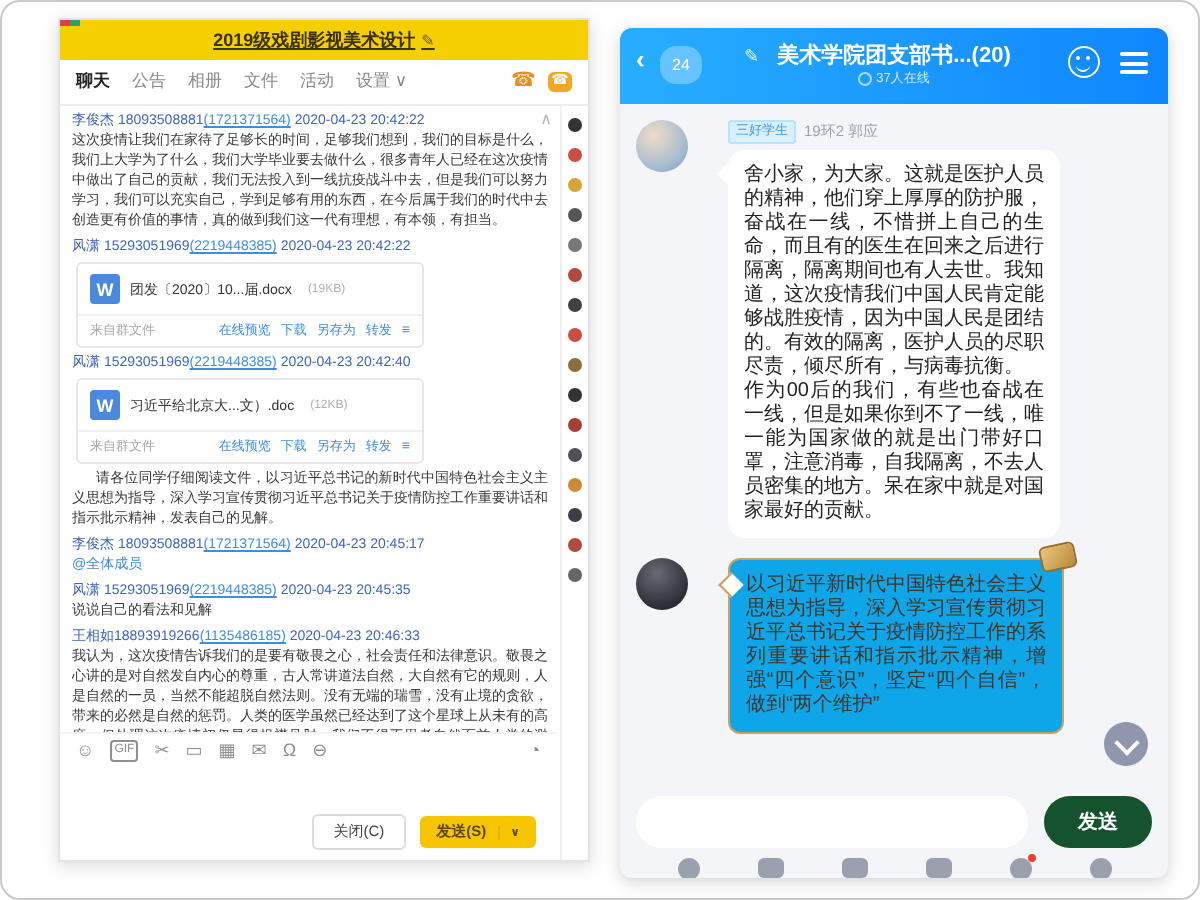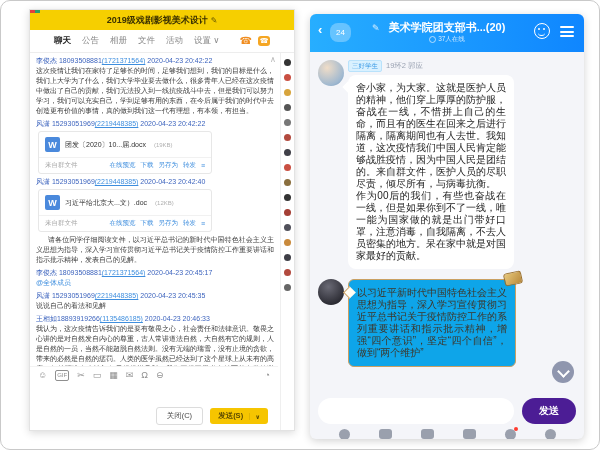--- a/index.html
+++ b/index.html
@@ -3,27 +3,27 @@
 <meta charset="utf-8">
 <style>
   html,body{margin:0;padding:0;background:#fff;width:600px;height:450px;overflow:hidden;
     font-family:"Liberation Sans","DejaVu Sans",sans-serif;}
   .canvas{position:absolute;inset:0;width:600px;height:450px;background:#fff;
     border:1px solid #c9c9c9;border-radius:10px;box-sizing:border-box;overflow:hidden;}
   
   .lwin{position:absolute;left:28px;top:8px;width:266px;height:422px;background:#fff;
     border:1px solid #e3e3e3;box-shadow:0 2px 8px rgba(0,0,0,.15);box-sizing:border-box;overflow:hidden;}
   .ltitle{position:absolute;left:0;top:0;right:0;height:20px;background:#f6cf00;
-    display:flex;align-items:center;justify-content:center;font-size:9px;color:#3c3200;font-weight:bold;}
+    display:flex;align-items:center;justify-content:center;font-size:9px;color:#3c3200;font-weight:bold;text-decoration:underline;}
   .ltitle .edit{font-weight:normal;margin-left:3px;font-size:8px;color:#6b5b00;}
   .winmark{position:absolute;top:0;left:0;height:3px;width:5px;}
   .winmark.r{background:#e24040;}
   .winmark.g{left:5px;background:#2ba06a;}
   .ltabs{position:absolute;left:0;top:20px;right:0;height:23px;background:#fff;border-bottom:1px solid #ededed;
-    display:flex;align-items:center;padding:0 24px;gap:11px;font-size:8.5px;color:#8a8a8a;box-sizing:border-box;}
+    display:flex;align-items:center;padding:0 8px;gap:11px;font-size:8.5px;color:#8a8a8a;box-sizing:border-box;}
   .ltabs .tab.active{color:#222;font-weight:bold;}
   .ltabs .calls{margin-left:auto;display:flex;gap:6px;align-items:center;}
   .callicon{color:#f08c1e;font-size:10px;line-height:10px;}
   .callicon.fill{background:#f5a623;color:#fff;border-radius:3px;width:12px;height:10px;font-size:7px;
     display:flex;align-items:center;justify-content:center;}
   .lchat{position:absolute;left:0;top:43px;width:248px;height:313px;overflow:hidden;padding:3px 4px 0 6px;box-sizing:border-box;}
   .msg{margin-bottom:3px;}
   .mhead{font-size:7px;color:#3d64be;line-height:10px;white-space:nowrap;overflow:hidden;}
   .mhead .uid{color:#3e8ede;text-decoration:underline;}
   .mbody{font-size:7px;color:#3a3a3a;line-height:10px;text-align:justify;}
@@ -75,41 +75,41 @@
   .rtitle{position:absolute;left:0;right:0;top:6px;text-align:center;font-size:11px;font-weight:bold;}
   .ronline{position:absolute;left:0;right:0;top:21px;text-align:center;font-size:6.5px;opacity:.8;
     display:flex;justify-content:center;align-items:center;gap:2px;}
   .ronline .dot{width:5px;height:5px;border-radius:50%;border:1px solid rgba(255,255,255,.8);display:inline-block;}
   .rsmile{position:absolute;right:34px;top:9px;width:16px;height:16px;border:1.5px solid #fff;border-radius:50%;box-sizing:border-box;}
   .rsmile:before{content:"";position:absolute;left:3px;top:4px;width:2px;height:2px;background:#fff;border-radius:50%;box-shadow:5px 0 0 #fff;}
   .rsmile:after{content:"";position:absolute;left:3px;top:7px;width:7px;height:4px;border-bottom:1.5px solid #fff;border-radius:0 0 6px 6px;}
   .rmenu{position:absolute;right:10px;top:12px;width:14px;height:11px;}
   .rmenu span{display:block;height:2px;background:#fff;border-radius:1px;margin-bottom:2.5px;}
   .rchat{position:absolute;left:0;top:38px;right:0;bottom:42px;overflow:hidden;padding:8px 8px 0 8px;}
-  .rrow{display:flex;gap:4px;margin-bottom:10px;}
+  .rrow{display:flex;gap:20px;margin-bottom:10px;}
   .rav{width:26px;height:26px;border-radius:50%;flex:0 0 auto;}
   .rav.a1{background:radial-gradient(circle at 35% 30%,#f0ddc8,#9fb8d0 70%,#6f90b5);}
   .rav.a2{background:radial-gradient(circle at 40% 30%,#6a6a75,#2a2a32 75%,#17171d);}
   .rcol{min-width:0;}
   .rname{display:flex;align-items:center;gap:4px;margin-bottom:3px;}
   .rbadge{background:#d9f1ff;color:#3c9be5;border:1px solid #b9e2fb;border-radius:2px;font-size:6.5px;padding:0 3px;line-height:10px;}
   .rwho{font-size:7.5px;color:#9aa2b2;}
   .bubble{position:relative;background:#fff;border-radius:8px;padding:7px 8px;max-width:150px;
     font-size:10px;line-height:12px;color:#222;white-space:pre-line;text-align:justify;}
   .bubble:before{content:"";position:absolute;left:-4px;top:8px;width:8px;height:8px;background:inherit;transform:rotate(45deg);}
   .bubble.gold{background:#0ea5e9;border:1.5px solid #c9a063;color:#3f3527;border-radius:6px;}
   .bubble.gold:before{border-left:1.5px solid #c9a063;border-bottom:1.5px solid #c9a063;background:#fffdf4;}
   .seal{position:absolute;right:-7px;top:-8px;width:16px;height:11px;background:linear-gradient(135deg,#e8c87a,#b8893c);
     border:1px solid #9a6f2a;border-radius:3px;transform:rotate(-12deg);}
   .scrolldown{position:absolute;right:10px;bottom:56px;width:22px;height:22px;border-radius:50%;background:#8f96ae;}
   .scrolldown:after{content:"";position:absolute;left:7px;top:6px;width:7px;height:7px;
     border-right:2px solid #fff;border-bottom:2px solid #fff;transform:rotate(45deg);}
   .rinputbar{position:absolute;left:8px;right:8px;bottom:14px;height:28px;display:flex;gap:8px;align-items:center;}
   .rinput{flex:1;height:26px;background:#fff;border:none;border-radius:13px;outline:none;padding:0 10px;font-size:10px;}
-  .rsend{width:54px;height:26px;border-radius:13px;background:#4c1d95;color:#fff;font-size:10px;font-weight:bold;
+  .rsend{width:54px;height:26px;border-radius:13px;background:#14532d;color:#fff;font-size:10px;font-weight:bold;
     display:flex;align-items:center;justify-content:center;}
   .rtools{position:absolute;left:0;right:0;bottom:-6px;height:16px;display:flex;justify-content:space-around;
     align-items:flex-start;padding:0 14px;}
   .rti{width:13px;height:10px;background:#9aa0ad;border-radius:3px;position:relative;}
   .rti.c{border-radius:50%;width:11px;height:11px;}
   .rti .reddot{position:absolute;right:-2px;top:-2px;width:4px;height:4px;background:#ff3b30;border-radius:50%;}
 </style>
 </head>
 <body>
 
@@ -261,21 +261,21 @@
 
     <div class="rchat">
 
       <div class="rrow">
         <span class="rav a1"></span>
         <div class="rcol">
           <div class="rname">
             <span class="rbadge">三好学生</span>
             <span class="rwho">19环2 郭应</span>
           </div>
-          <div class="bubble">舍小家，为大家。这就是医护人员的精神，他们穿上厚厚的防护服，奋战在一线，不惜拼上自己的生命，而且有的医生在回来之后进行隔离，隔离期间也有人去世。我知道，这次疫情我们中国人民肯定能够战胜疫情，因为中国人民是团结的。来自群文件，医护人员的尽职尽责，倾尽所有，与病毒抗衡。
+          <div class="bubble">舍小家，为大家。这就是医护人员的精神，他们穿上厚厚的防护服，奋战在一线，不惜拼上自己的生命，而且有的医生在回来之后进行隔离，隔离期间也有人去世。我知道，这次疫情我们中国人民肯定能够战胜疫情，因为中国人民是团结的。有效的隔离，医护人员的尽职尽责，倾尽所有，与病毒抗衡。
   作为00后的我们，有些也奋战在一线，但是如果你到不了一线，唯一能为国家做的就是出门带好口罩，注意消毒，自我隔离，不去人员密集的地方。呆在家中就是对国家最好的贡献。</div>
         </div>
       </div>
 
       <div class="rrow">
         <span class="rav a2"></span>
         <div class="rcol">
           <div class="bubble gold">以习近平新时代中国特色社会主义思想为指导，深入学习宣传贯彻习近平总书记关于疫情防控工作的系列重要讲话和指示批示精神，增强“四个意识”，坚定“四个自信”，做到“两个维护”<span class="seal"></span></div>
         </div>
       </div>

